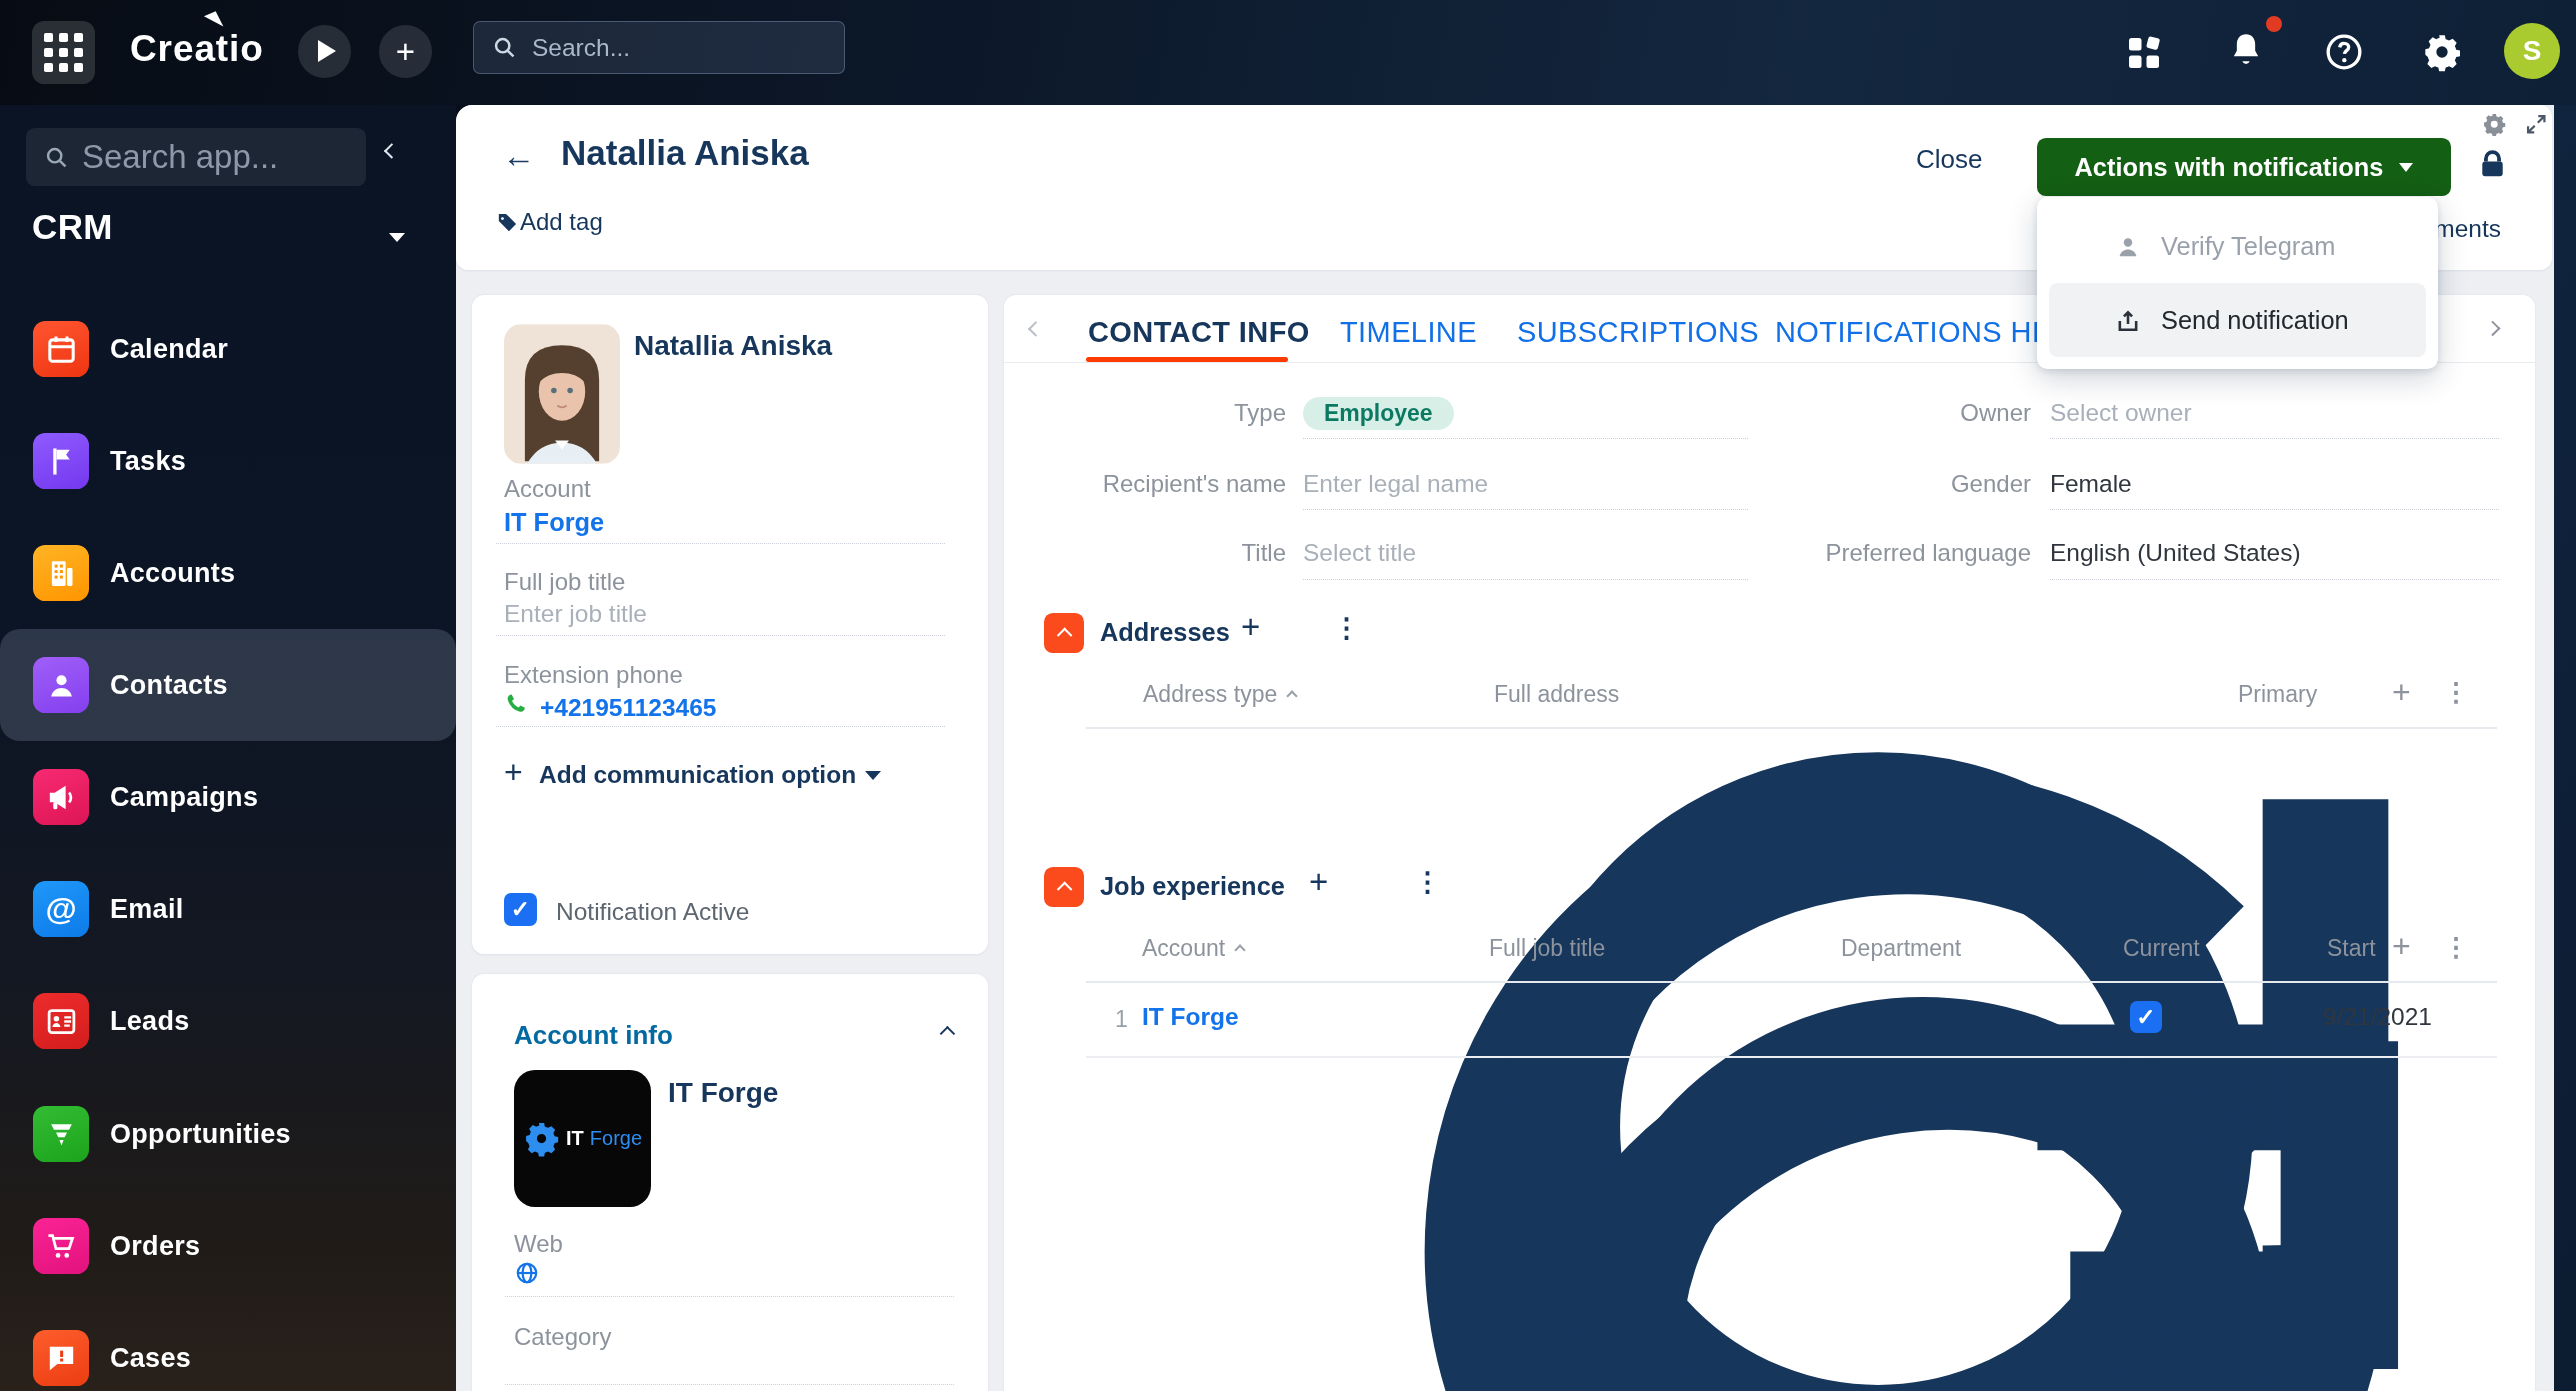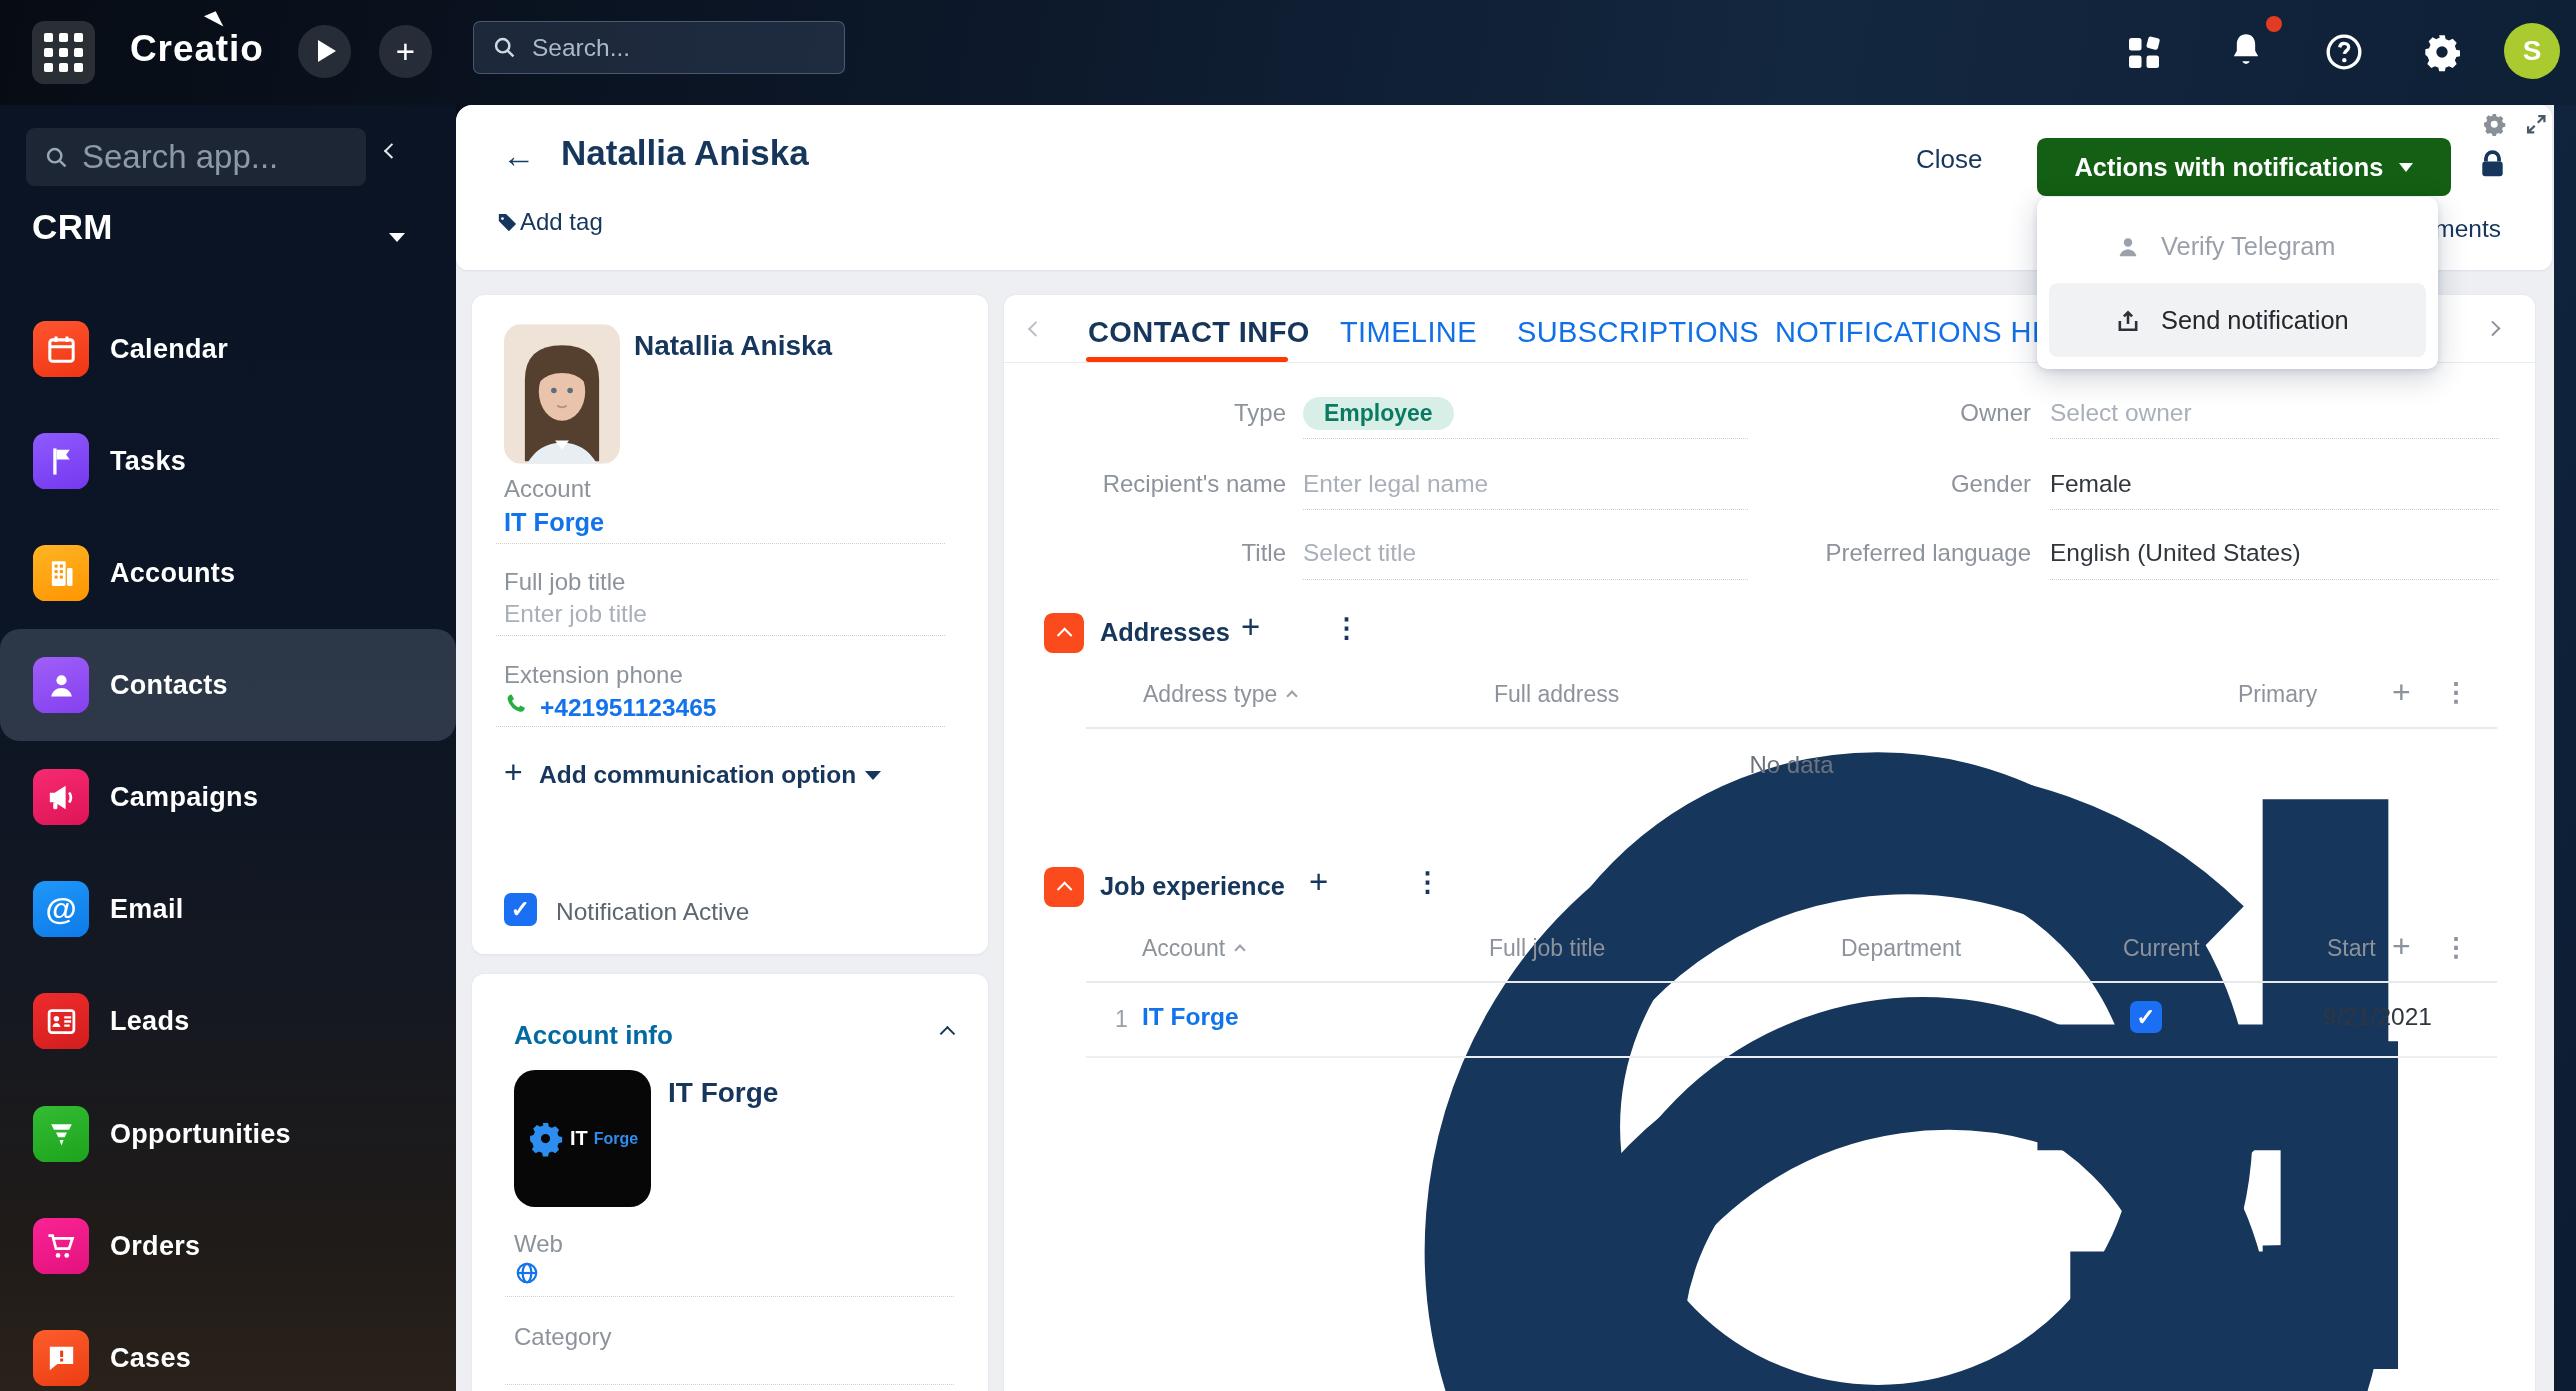--- a/index.html
+++ b/index.html
@@ -118,21 +118,21 @@
 
   .contact-card{left:16px;top:190px;width:516px;height:659px;}
   .photo{position:absolute;left:32px;top:29px;width:116px;height:140px;border-radius:17.5px;overflow:hidden;}
   .c-name{position:absolute;left:162px;top:35px;font-size:28px;font-weight:600;color:#16365c;}
   .addcomm{position:absolute;color:#16365c;font-weight:600;font-size:24.5px;}
 
   .account-card{left:16px;top:869px;width:516px;height:522px;}
   .logo-box{position:absolute;left:42px;top:96px;width:137px;height:137px;border-radius:21px;background:#070707;
             display:flex;align-items:center;justify-content:center;gap:6.1px;}
   .logo-box .it{color:#fff;font-size:20px;font-weight:700;}
-  .logo-box .forge{color:#2e8ef0;font-size:16px;font-weight:700;}
+  .logo-box .forge{color:#2e8ef0;font-size:20px;font-weight:400;}
 
   .dropdown{position:absolute;left:1581px;top:92px;width:401px;height:172px;border-radius:10.5px;background:#fff;
             box-shadow:0 8.8px 30px rgba(10,30,60,.20),0 1.8px 7px rgba(10,30,60,.12);z-index:60;}
   .dd-hl{position:absolute;left:12.3px;top:86px;width:377px;height:74px;border-radius:8.8px;background:#f0f2f4;}
   .dd-item{position:absolute;display:flex;align-items:center;}
   .dd-item svg{width:28px;height:28px;}
   .dd-item .t{font-size:25.4px;margin-left:19px;}
   .dd-muted{color:#9aa1ab;}
   .dd-dark{color:#23282e;}
 </style>
@@ -426,21 +426,20 @@
           <circle cx="10.5" cy="10.5" r="6.5"></circle>
           <path d="M15.5 15.5 21 21"></path>
         </svg>
 
       <div class="colhdr" style="left:139px;top:386px;"><span>Address type</span><span class="sort-caret"></span></div>
       <div class="colhdr" style="left:490px;top:386px;">Full address</div>
       <div class="colhdr" style="left:1234px;top:386px;">Primary</div>
       <div class="gray-ico" style="left:1388px;top:379px;font-size:32px;">+</div>
       <div class="gray-ico" style="left:1439px;top:382px;font-size:26px;font-weight:700;">⋮</div>
       <div class="abs solidline" style="left:82px;top:432px;width:1411px;"></div>
-      <div class="nodata" style="left:82px;top:456px;width:1411px;">No data</div>
 
       <div class="sec-ico" style="left:40px;top:572px;">
           <span class="chv chv-up" style="width:10.5px;height:10.5px;border-width:2.6px;margin-top:4.4px;"></span>
         </div>
       <div class="sec-title" style="left:96px;top:577px;">Job experience</div>
       <div class="tool plus" style="left:305px;top:570px;">+</div>
       <svg class="tool" style="left:357px;top:575px;" viewBox="0 0 24 24" fill="none" stroke="currentColor" stroke-width="2.4">
           <path d="M17.6 6.4A8 8 0 1 0 20 12"></path>
           <path d="M20 3.5V9h-5.5"></path>
         </svg>

